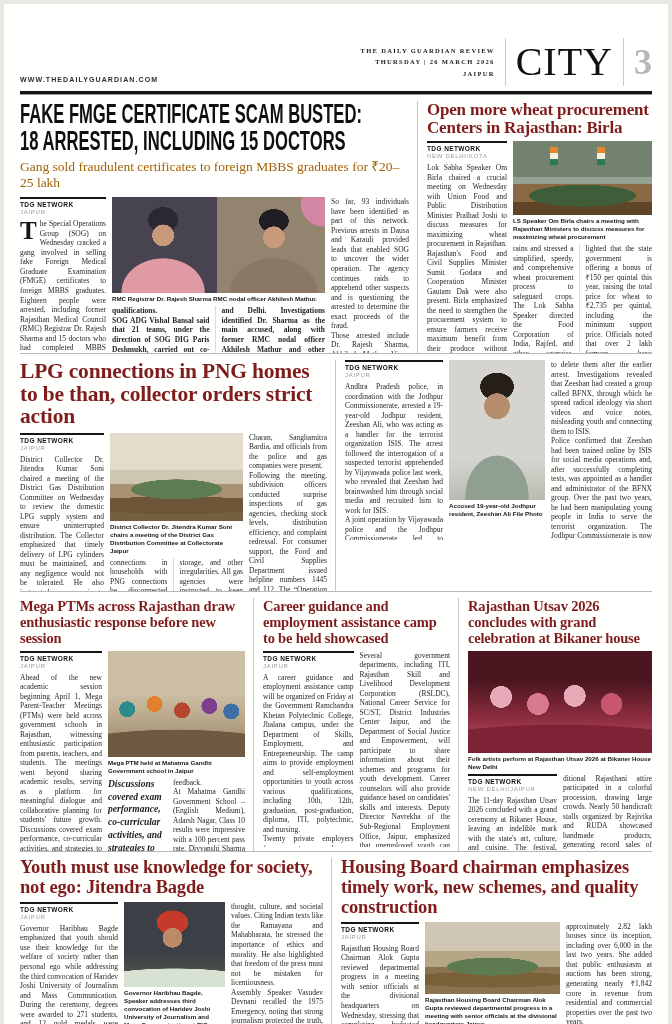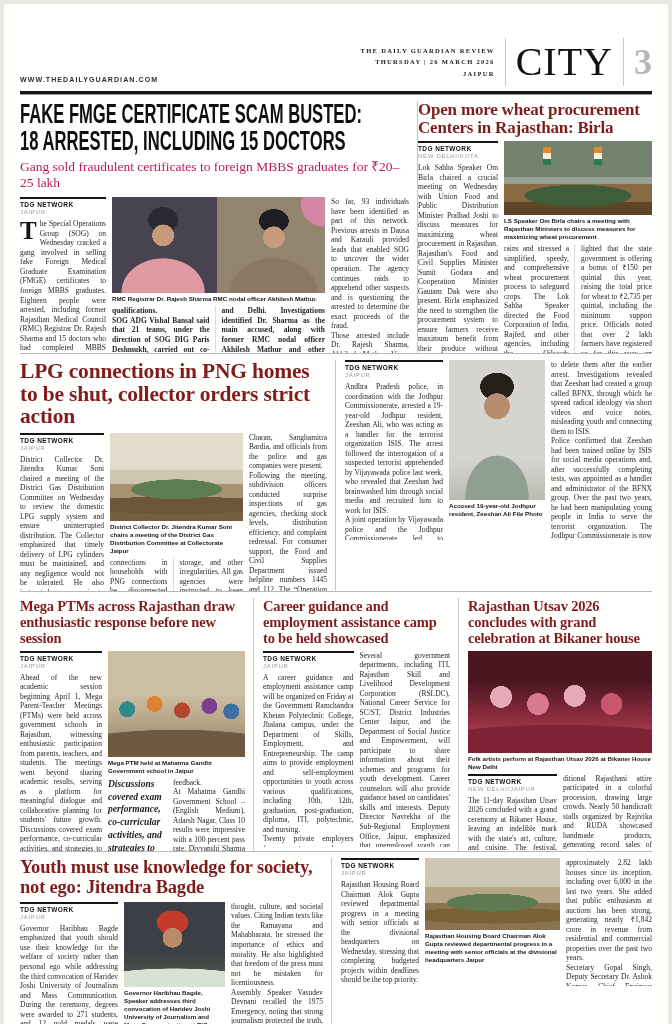--- a/index.html
+++ b/index.html
@@ -24,26 +24,26 @@
   .byline { border-top:2px solid #141414; padding-top:2px; margin-bottom:4px; font-family:"Liberation Sans", sans-serif; }
   .byline .who { font-size:6.5px; font-weight:bold; letter-spacing:.4px; color:#101010; }
   .byline .where { font-size:6px; color:#9b9b9b; letter-spacing:.7px; margin-top:1px; }
   .txt { font-size:7.5px; line-height:1.27; text-align:justify; white-space:pre-line; color:#262626; }
   .caption { font:bold 6.2px/1.3 "Liberation Sans", sans-serif; color:#171717; margin-top:2px; }
   .ph { width:100%; }
   .dropcap { float:left; font:bold 25px/0.8 "Liberation Serif", serif; padding:2px 3px 0 0; color:#151515; }
   .vr { border-right:1px solid #dcdcdc; padding-right:5px; }
   .sec-rule { border-top:1px solid #b9b9b9; }
   
-  .sec-a { height:258px; display:grid; grid-template-columns:398px 1fr; padding-top:6px; }
+  .sec-a { height:258px; display:grid; grid-template-columns:398px 1fr; column-gap:9px; padding-top:6px; }
   .art-fmge { border-right:1px solid #c6c6c6; padding-right:8px; }
   .hl-fmge { width:163%; transform:scaleX(0.615); transform-origin:0 0;
              font:900 27px/1.0 "Liberation Sans", sans-serif; color:#0f0f0f; letter-spacing:0; }
   .hl-fmge span { display:block; }
-  .fmge-sub { font:400 13.5px/1.2 "Liberation Serif", serif; color:#be185d; margin:4px 0 6px; }
+  .fmge-sub { font:400 13.5px/1.2 "Liberation Serif", serif; color:#a16207; margin:4px 0 6px; }
   .fmge-body { display:grid; grid-template-columns:86px 1fr 78px; column-gap:6px; height:168px; overflow:hidden; }
   .two { display:grid; grid-template-columns:1fr 1fr; column-gap:6px; overflow:hidden; }
   .fmge-two { height:62px; margin-top:3px;font-weight:bold; }
   .hl-serif { font-family:"Liberation Serif", serif; font-weight:700; color:#7f1d1d; letter-spacing:-0.2px; }
   .hl-wheat { font-size:17px; line-height:1.06; margin-bottom:4px; }
   .wheat-body { display:grid; grid-template-columns:80px 1fr; column-gap:6px; height:232px; overflow:hidden; }
   .wheat-two { height:116px; margin-top:3px; }
   
   .sec-b { height:238px; display:grid; grid-template-columns:316px 1fr; column-gap:9px; padding-top:6px; }
   .art-lpg { border-right:1px solid #c6c6c6; padding-right:8px; }
@@ -193,21 +193,21 @@
 The meeting also high-</div>
             <div class="txt">lighted that the state government is offering a bonus of ₹150 per quintal this year, raising the total price for wheat to ₹2,735 per quintal, including the minimum support price. Officials noted that over 2 lakh farmers have registered so far this year, up from 1.72 lakh last year, reflecting increased production and participation. Senior officials of the Lok Sabha Secretariat and Rajasthan government also attended, with some joining via video conference.</div>
           </div>
         </div>
       </div>
     </article>
   </section>
 
   <section class="sec-b sec-rule">
     <article class="art-lpg">
-      <h2 class="hl-serif hl-b">LPG connections in PNG homes to be shut, collector orders strict action</h2>
+      <h2 class="hl-serif hl-b">LPG connections in PNG homes to be than, collector orders strict action</h2>
       <div class="lpg-body">
         <div>
           <div class="byline">
             <div class="who">TDG NETWORK</div>
             <div class="where">JAIPUR</div>
           </div>
           <div class="txt">District Collector Dr. Jitendra Kumar Soni chaired a meeting of the District Gas Distribution Committee on Wednesday to review the domestic LPG supply system and ensure uninterrupted distribution. The Collector emphasized that timely delivery of LPG cylinders must be maintained, and any negligence would not be tolerated. He also instructed gas companies to conduct awareness campaigns to prevent consumer confusion.
 Dr. Soni directed that LPG</div>
         </div>
         <div>
@@ -320,20 +320,21 @@
           <div class="ph ph-gov"></div>
           <div class="caption">Governor Haribhau Bagde, Speaker addresses third convocation of Haridev Joshi University of Journalism and Mass Communication at RIC Jaipur</div>
 
         </div>
         <div class="txt">thought, culture, and societal values. Citing Indian texts like the Ramayana and Mahabharata, he stressed the importance of ethics and morality. He also highlighted that freedom of the press must not be mistaken for licentiousness.
 Assembly Speaker Vasudev Devnani recalled the 1975 Emergency, noting that strong journalism protected the truth, and urged students to prioritize accuracy over speed in today's digital age. Deputy Chief Minister Premchand Bairwa added that while digital media has expanded journalism, it has also increased misinformation. He reminded students that not every viral news is true, and journalists must maintain integrity and impartiality.</div>
       </div>
     </article>
 
     <article>
+      <h2 class="hl-serif hl-d">Housing Board chairman emphasizes timely work, new schemes, and quality construction</h2>
       <div class="housing-body">
         <div>
           <div class="byline">
             <div class="who">TDG NETWORK</div>
             <div class="where">JAIPUR</div>
           </div>
           <div class="txt">Rajasthan Housing Board Chairman Alok Gupta reviewed departmental progress in a meeting with senior officials at the divisional headquarters on Wednesday, stressing that completing budgeted projects within deadlines should be the top priority.
 Chairman Gupta instructed officials to prepare effective roadmaps for new housing schemes, ensuring that affordable and quality housing reaches more citi-</div>
         </div>
         <div>

